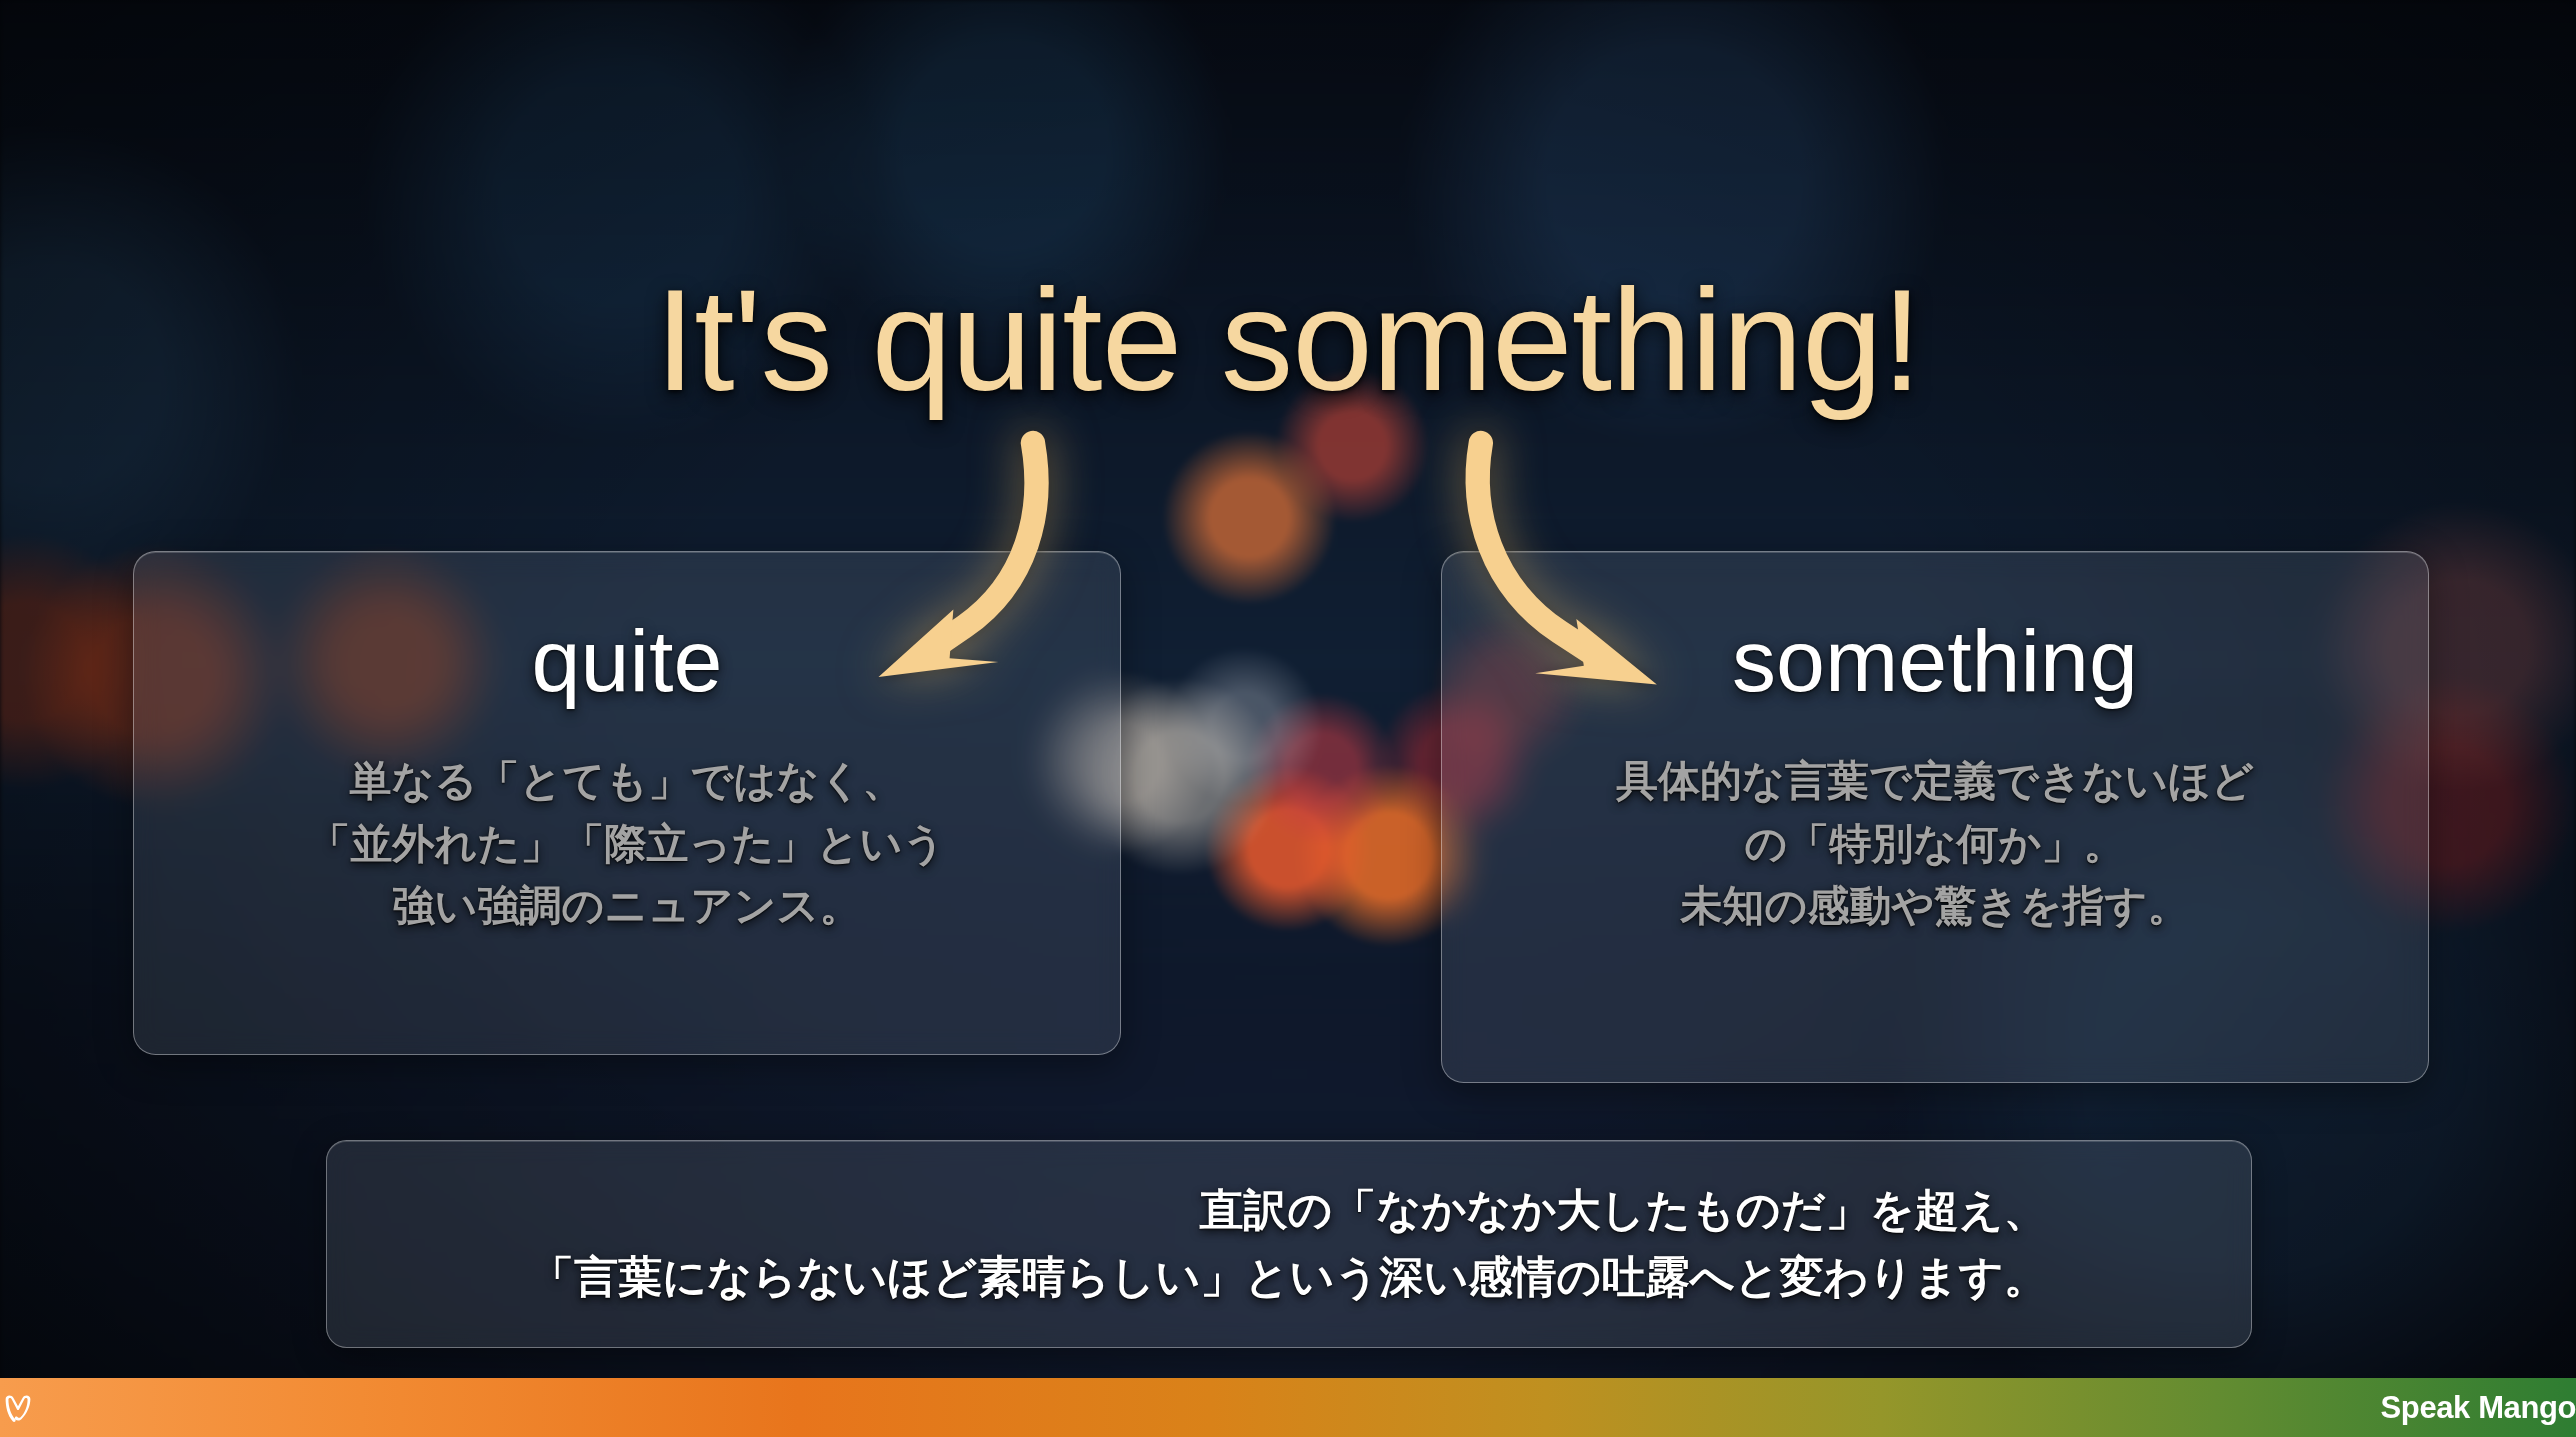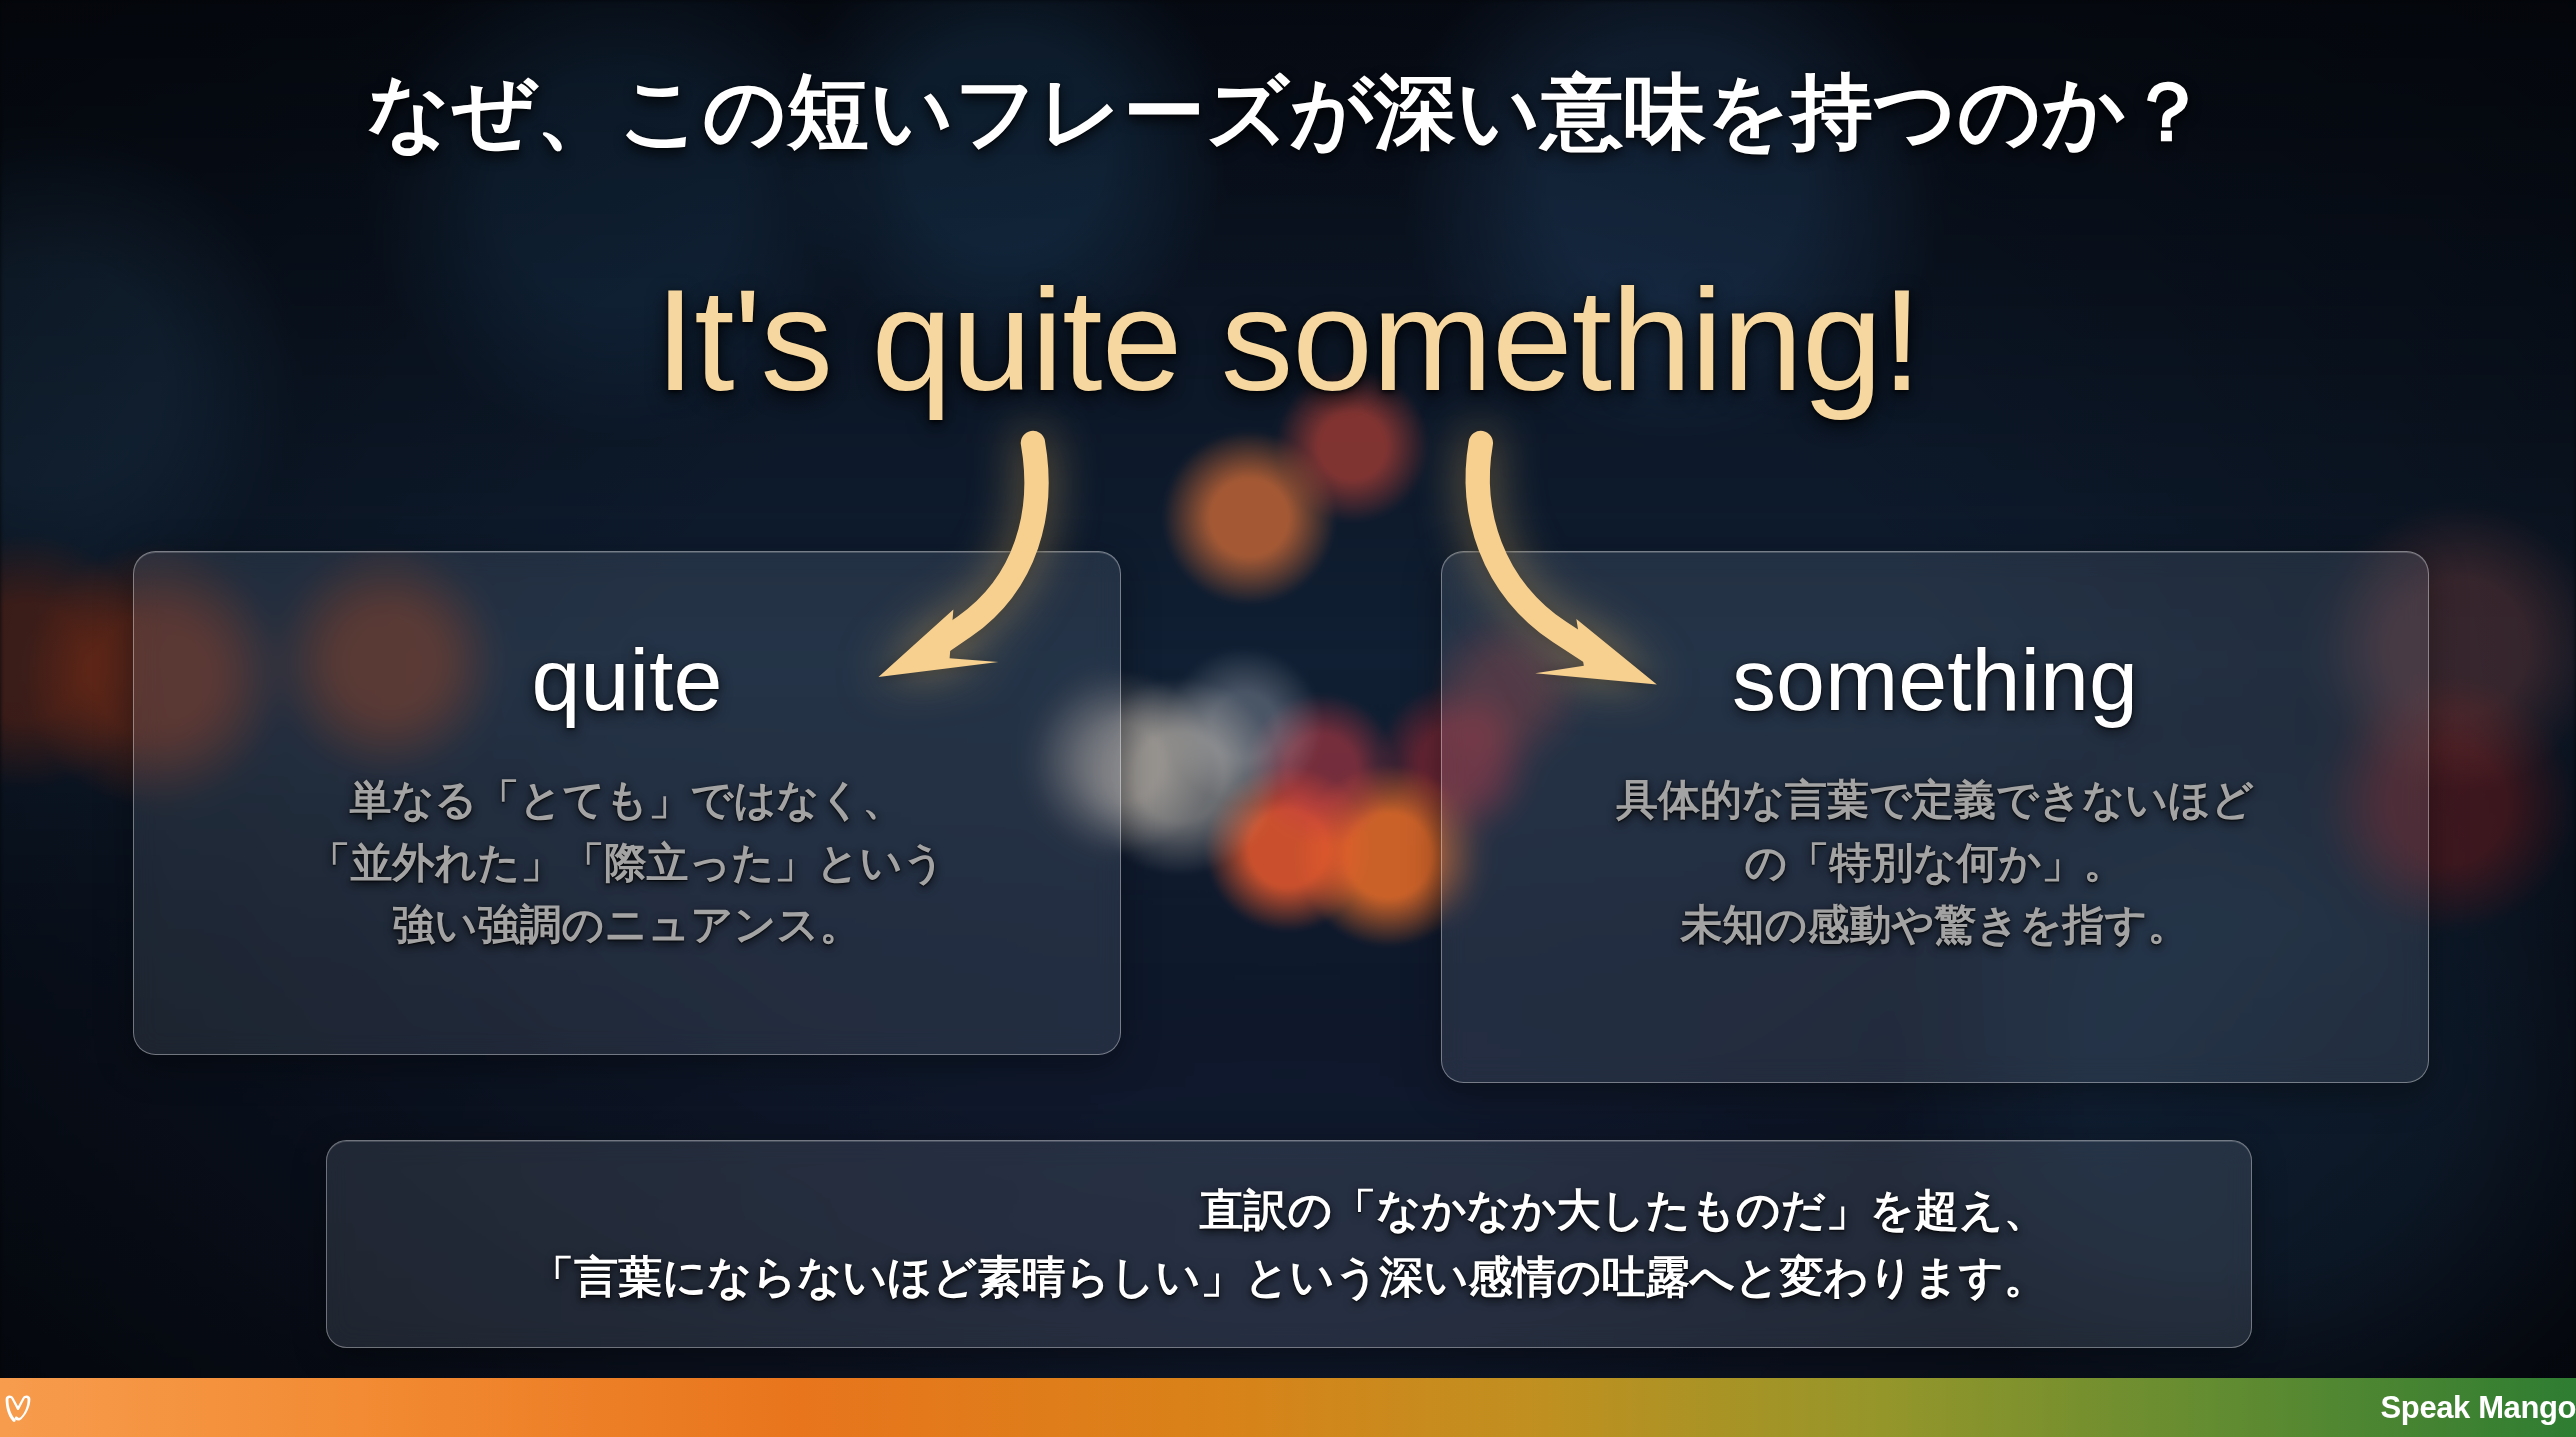--- a/index.html
+++ b/index.html
@@ -90,21 +90,21 @@
     display:flex;
     flex-direction:column;
     align-items:center;
     overflow:hidden;
   }
 
   .card-left  { left:133px;  top:551px;  width:988px; height:504px; }
   .card-right { left:1441px; top:551px;  width:988px; height:532px; }
 
   .card-title {
-    margin-top:82px;
+    margin-top:63px;
     font-size:88px;
     font-weight:400;
     color:#ffffff;
     line-height:1.05;
     text-shadow:0 3.7px 13px rgba(0,0,0,0.75), 0 0.9px 2.8px rgba(0,0,0,0.85);
     white-space:nowrap;
   }
 
   .card-body {
     margin-top:43px;
@@ -176,21 +176,20 @@
   }
 </style>
 </head>
 <body>
 
 <div id="slide">
 
   <div class="bg"></div>
   <div class="bg-vignette"></div>
 
-  <div class="headline">なぜ、この短いフレーズが深い意味を持つのか？</div>
 
   <div class="hero">It's quite something!</div>
 
   <div class="card card-left">
     <div class="card-title">quite</div>
     <div class="card-body">
       <div>単なる「とても」ではなく、</div>
       <div>「並外れた」「際立った」という</div>
       <div>強い強調のニュアンス。</div>
     </div>

